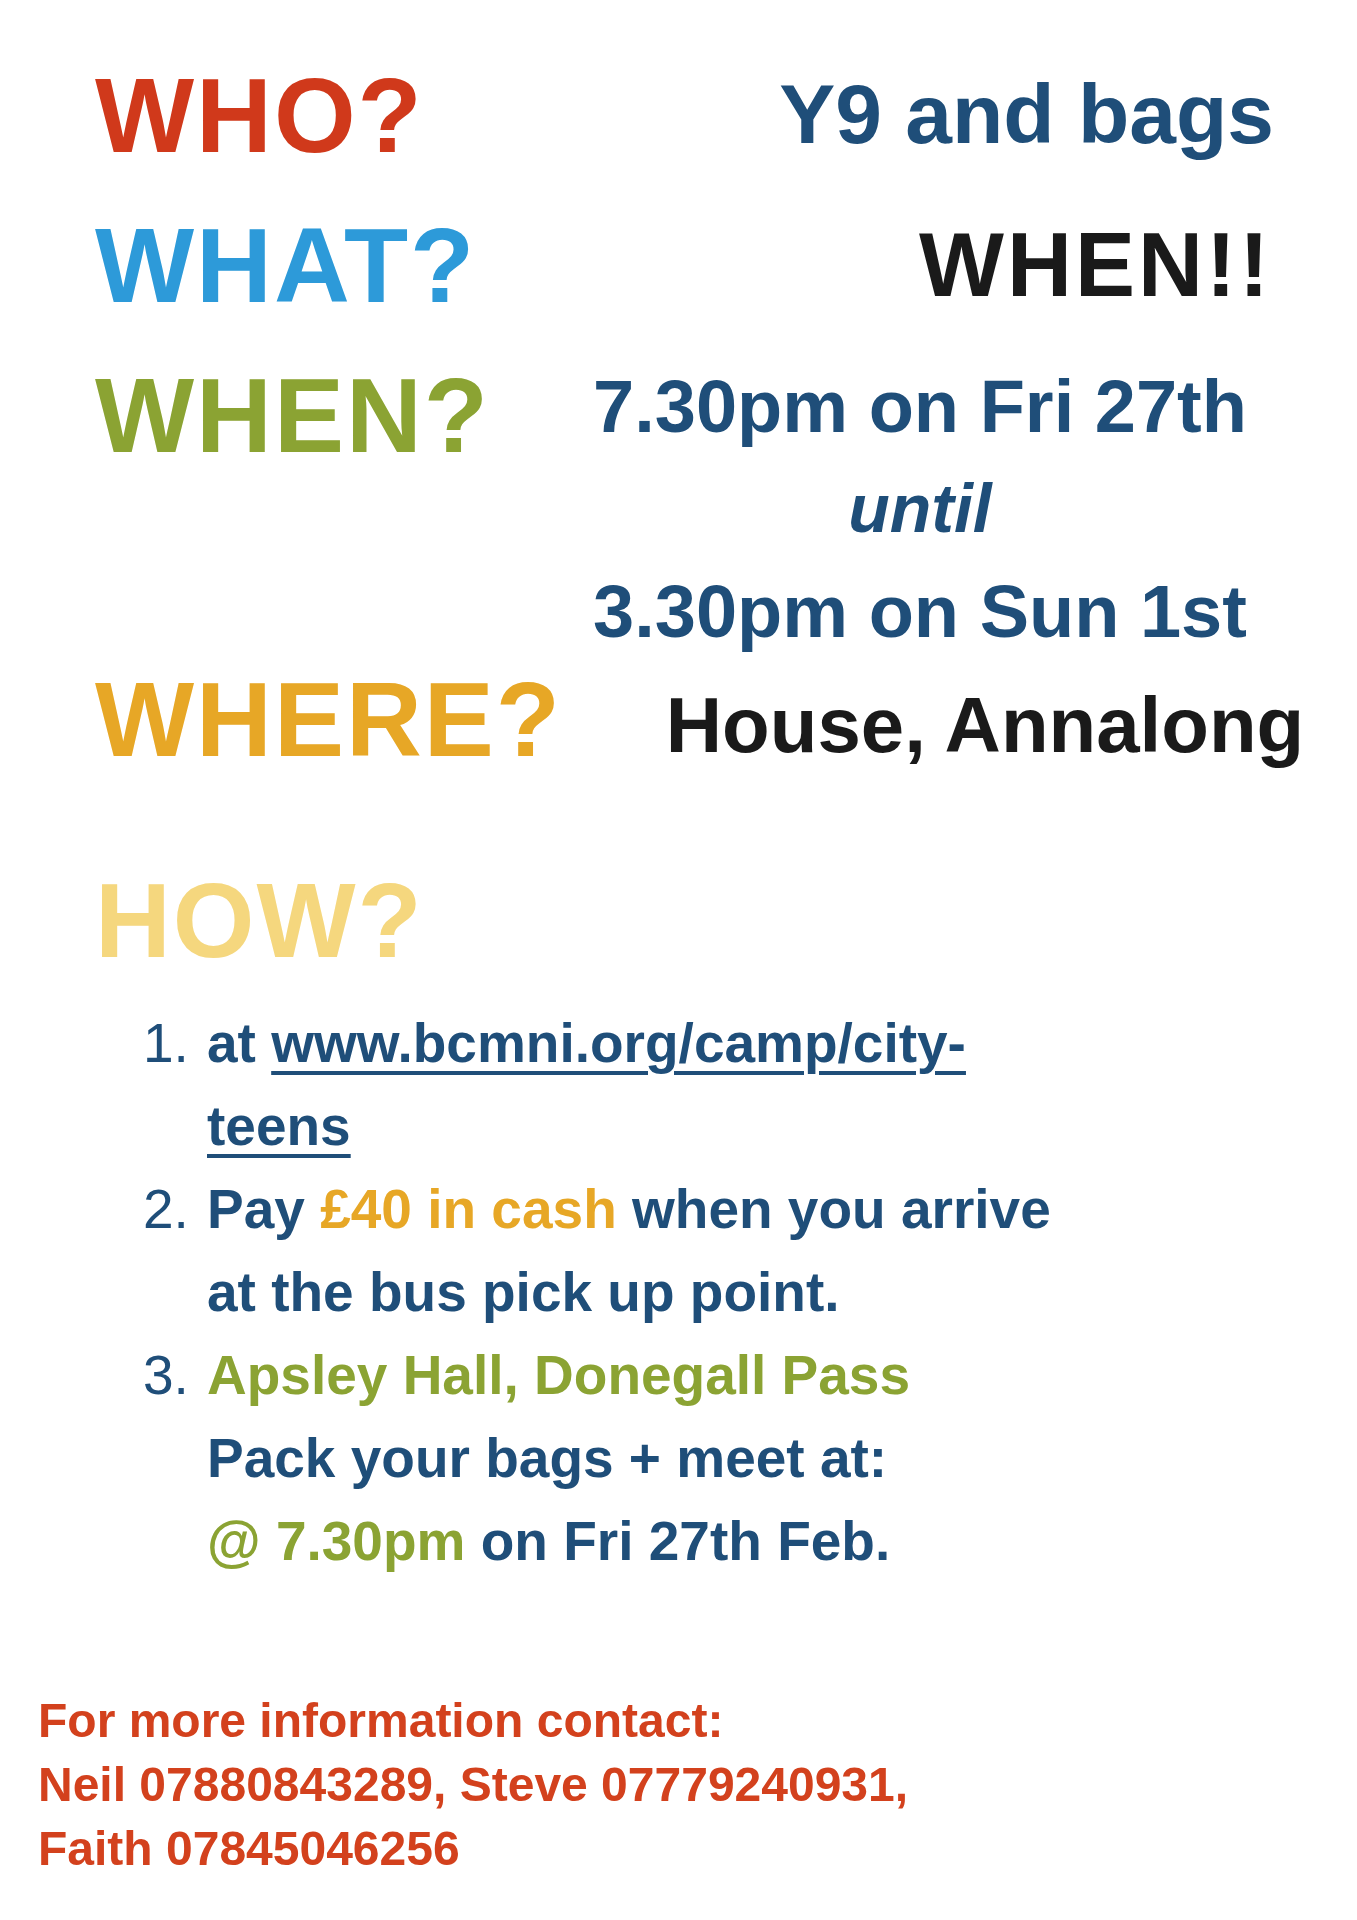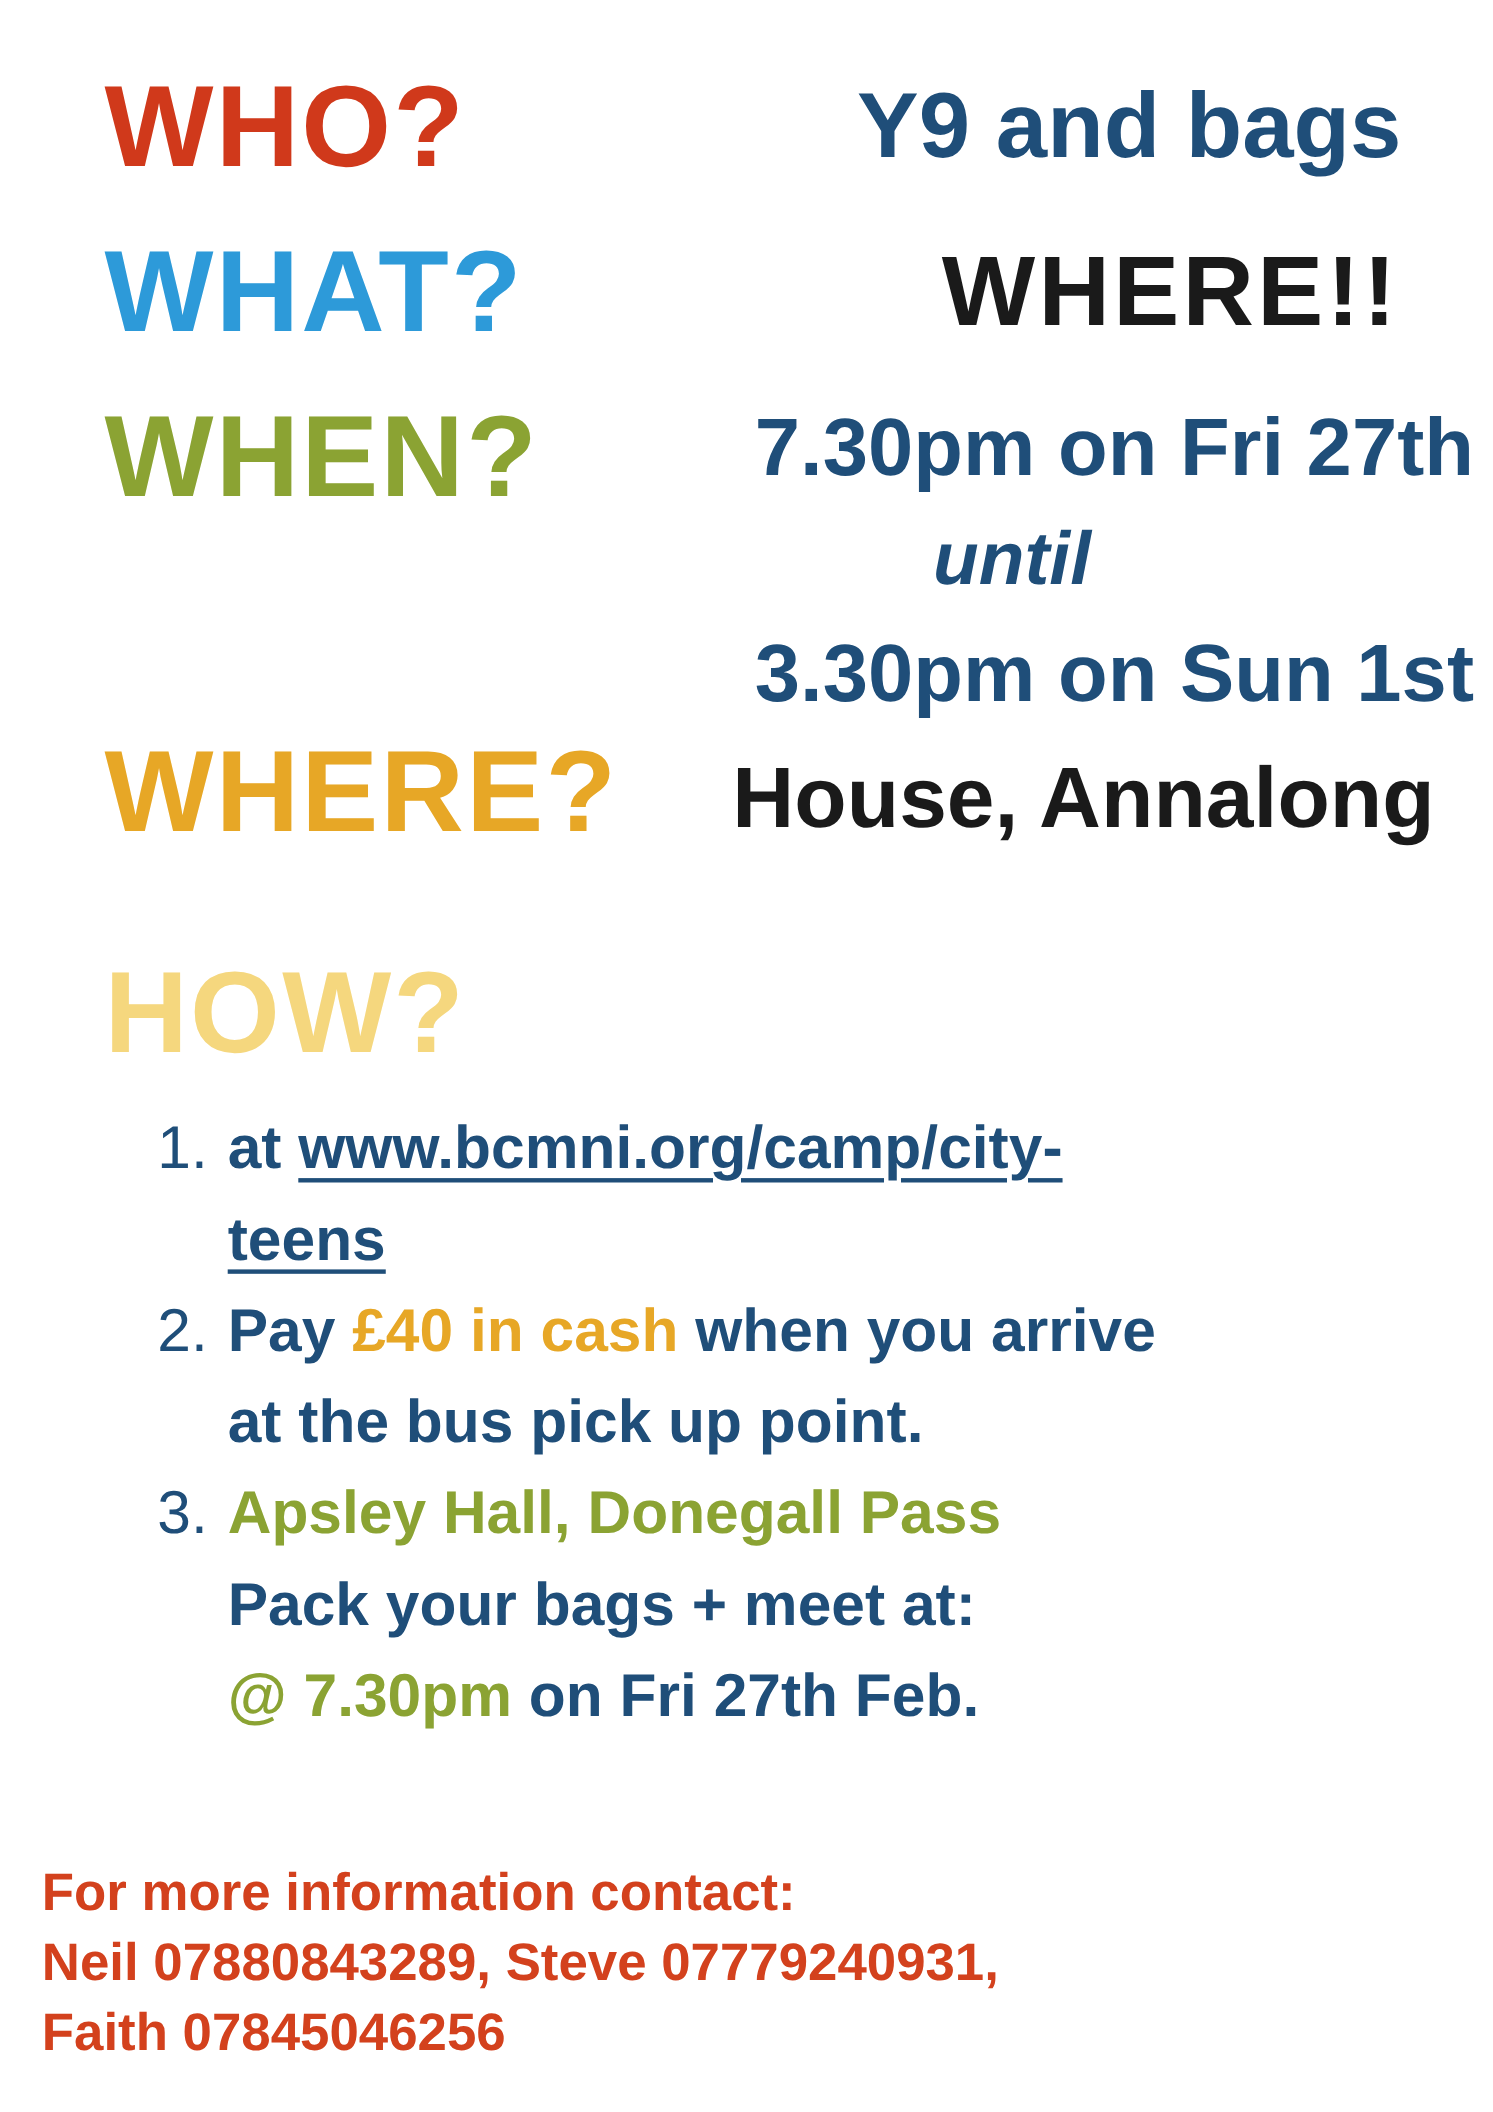--- a/index.html
+++ b/index.html
@@ -34,21 +34,21 @@
   .a-camp {
     top: 214px; right: 85px;
     font-size: 90px; letter-spacing: 3px;
     color: var(--black, #1A1A1A);
   }
   
   .when-block {
     position: absolute; top: 364px; left: 500px; width: 840px;
     text-align: center; color: var(--navy, #204E7B); font-weight: 700;
   }
-  .when-line { font-size: 74px; line-height: 1.17; white-space: nowrap; text-align: right; }
+  .when-line { font-size: 74px; line-height: 1.17; white-space: nowrap; }
   .when-until { font-size: 68px; font-style: italic; margin: 18px 0 22px; }
   
   .where-block {
     position: absolute; top: 679px; left: 625px; width: 720px;
     text-align: center; color: var(--black, #1A1A1A);
     font-size: 78px; font-weight: 700; line-height: 1.2;
     white-space: nowrap;
   }
   
   .steps {
@@ -77,21 +77,21 @@
 </style>
 </head>
 <body>
 
 <div class="page">
 
   <div class="q q-who">WHO?</div>
   <div class="a a-y9">Y9 and bags</div>
 
   <div class="q q-what">WHAT?</div>
-  <div class="a a-camp">WHERE!!</div>
+  <div class="a a-camp">WHEN!!</div>
 
   <div class="q q-when">WHEN?</div>
   <div class="when-block">
     <div class="when-line">7.30pm on Fri 27th</div>
     <div class="when-until">until</div>
     <div class="when-line">3.30pm on Sun 1st</div>
   </div>
 
   <div class="q q-where">WHERE?</div>
   <div class="where-block">

